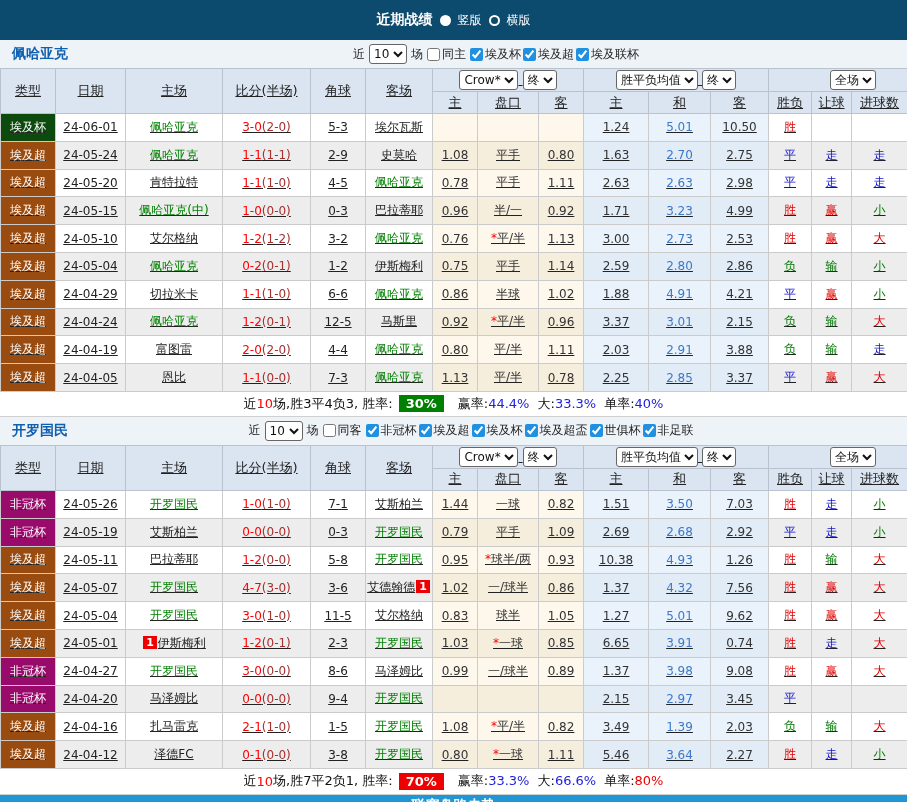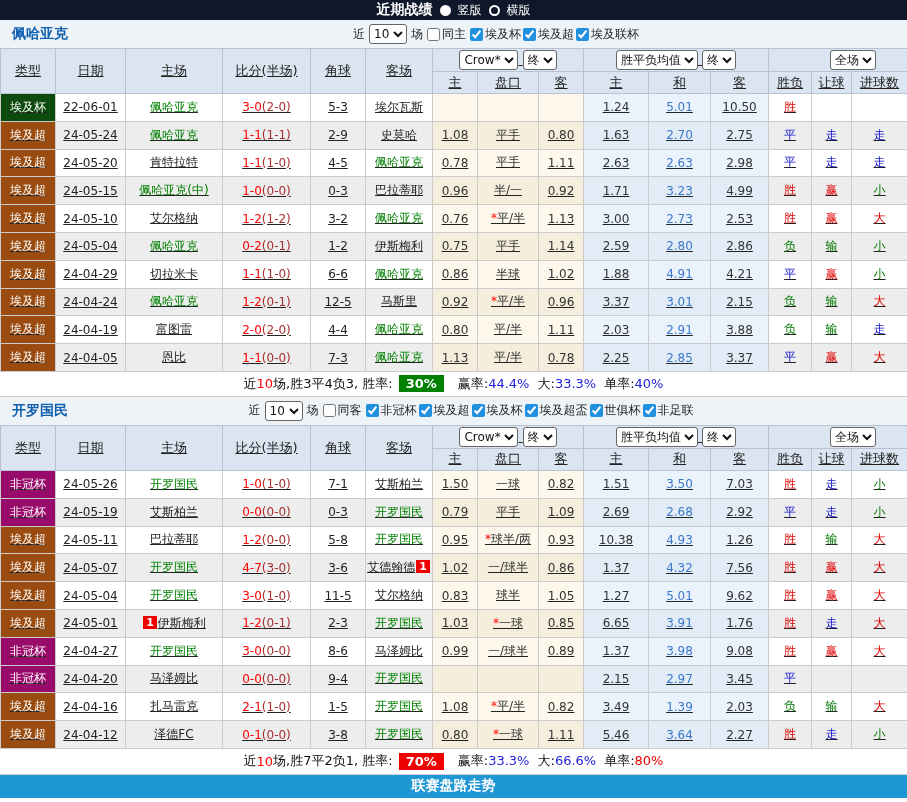--- a/index.html
+++ b/index.html
@@ -1,18 +1,18 @@
 <!DOCTYPE html>
 <html><head>
 <meta charset="utf-8">
 <style>
   html,body{margin:0;padding:0;background:#fff;}
   body{width:907px;font-family:"DejaVu Sans","Liberation Sans",sans-serif;color:#222;}
   
-  .topbar{height:20px;background:#0f172a;display:flex;align-items:center;justify-content:center;gap:7px;}
+  .topbar{height:40px;background:#0c4a6e;display:flex;align-items:center;justify-content:center;gap:7px;}
   .topbar .title{color:#fff;font-weight:bold;font-size:14px;}
   .radio{display:inline-block;width:11px;height:11px;border:2px solid #fff;border-radius:50%;box-sizing:border-box;vertical-align:middle;}
   .radio.sel{background:#fff;}
   .topbar .rlabel{color:#fff;font-size:12px;}
   
   .section-head{height:28px;background:#eef3f8;position:relative;display:flex;align-items:center;border-top:1px solid #d0d0d0;}
   .team-name{position:absolute;left:12px;color:#1060b0;font-weight:bold;font-size:14px;cursor:pointer;}
   .filters{margin:0 auto;padding-left:85px;display:flex;align-items:center;gap:4px;font-size:12px;color:#222;white-space:nowrap;}
   .filters label{display:inline-flex;align-items:center;gap:1px;cursor:pointer;}
   .filters input[type=checkbox]{width:13px;height:13px;margin:0 1px 0 0;accent-color:#2290e0;}
@@ -124,21 +124,21 @@
       <th>和</th>
       <th>客</th>
       <th>胜负</th>
       <th>让球</th>
       <th>进球数</th>
     </tr>
   </thead>
   <tbody>
       <tr>
         <td class="c-type" style="background: rgb(13, 74, 13);">埃及杯</td>
-        <td>22-06-01</td>
+        <td>24-06-01</td>
         <td><span class="tn self">佩哈亚克</span></td>
         <td><span class="ft">3-0</span><span class="ht">(2-0)</span></td>
         <td>5-3</td>
         <td><span class="tn">埃尔瓦斯</span></td>
         <td class="c-crow"></td>
         <td class="c-crow hcap"></td>
         <td class="c-crow"></td>
         <td class="c-avg">1.24</td>
         <td class="c-avg mid">5.01</td>
         <td class="c-avg">10.50</td>
@@ -384,21 +384,21 @@
     </tr>
   </thead>
   <tbody>
       <tr>
         <td class="c-type" style="background: rgb(153, 11, 107);">非冠杯</td>
         <td>24-05-26</td>
         <td><span class="tn self">开罗国民</span></td>
         <td><span class="ft">1-0</span><span class="ht">(1-0)</span></td>
         <td>7-1</td>
         <td><span class="tn">艾斯柏兰</span></td>
-        <td class="c-crow">1.50</td>
+        <td class="c-crow">1.44</td>
         <td class="c-crow hcap">一球</td>
         <td class="c-crow">0.82</td>
         <td class="c-avg">1.51</td>
         <td class="c-avg mid">3.50</td>
         <td class="c-avg">7.03</td>
         <td style="color: rgb(224, 0, 0);">胜</td>
         <td style="color: rgb(20, 20, 204);">走</td>
         <td style="color: rgb(0, 120, 0);">小</td>
       </tr>
       <tr>
@@ -474,21 +474,21 @@
         <td>24-05-01</td>
         <td><span class="card">1</span><span class="tn">伊斯梅利</span></td>
         <td><span class="ft">1-2</span><span class="ht">(0-1)</span></td>
         <td>2-3</td>
         <td><span class="tn self">开罗国民</span></td>
         <td class="c-crow">1.03</td>
         <td class="c-crow hcap"><span class="star">*</span>一球</td>
         <td class="c-crow">0.85</td>
         <td class="c-avg">6.65</td>
         <td class="c-avg mid">3.91</td>
-        <td class="c-avg">1.76</td>
+        <td class="c-avg">0.74</td>
         <td style="color: rgb(224, 0, 0);">胜</td>
         <td style="color: rgb(20, 20, 204);">走</td>
         <td style="color: rgb(224, 0, 0);">大</td>
       </tr>
       <tr>
         <td class="c-type" style="background: rgb(153, 11, 107);">非冠杯</td>
         <td>24-04-27</td>
         <td><span class="tn self">开罗国民</span></td>
         <td><span class="ft">3-0</span><span class="ht">(0-0)</span></td>
         <td>8-6</td>

